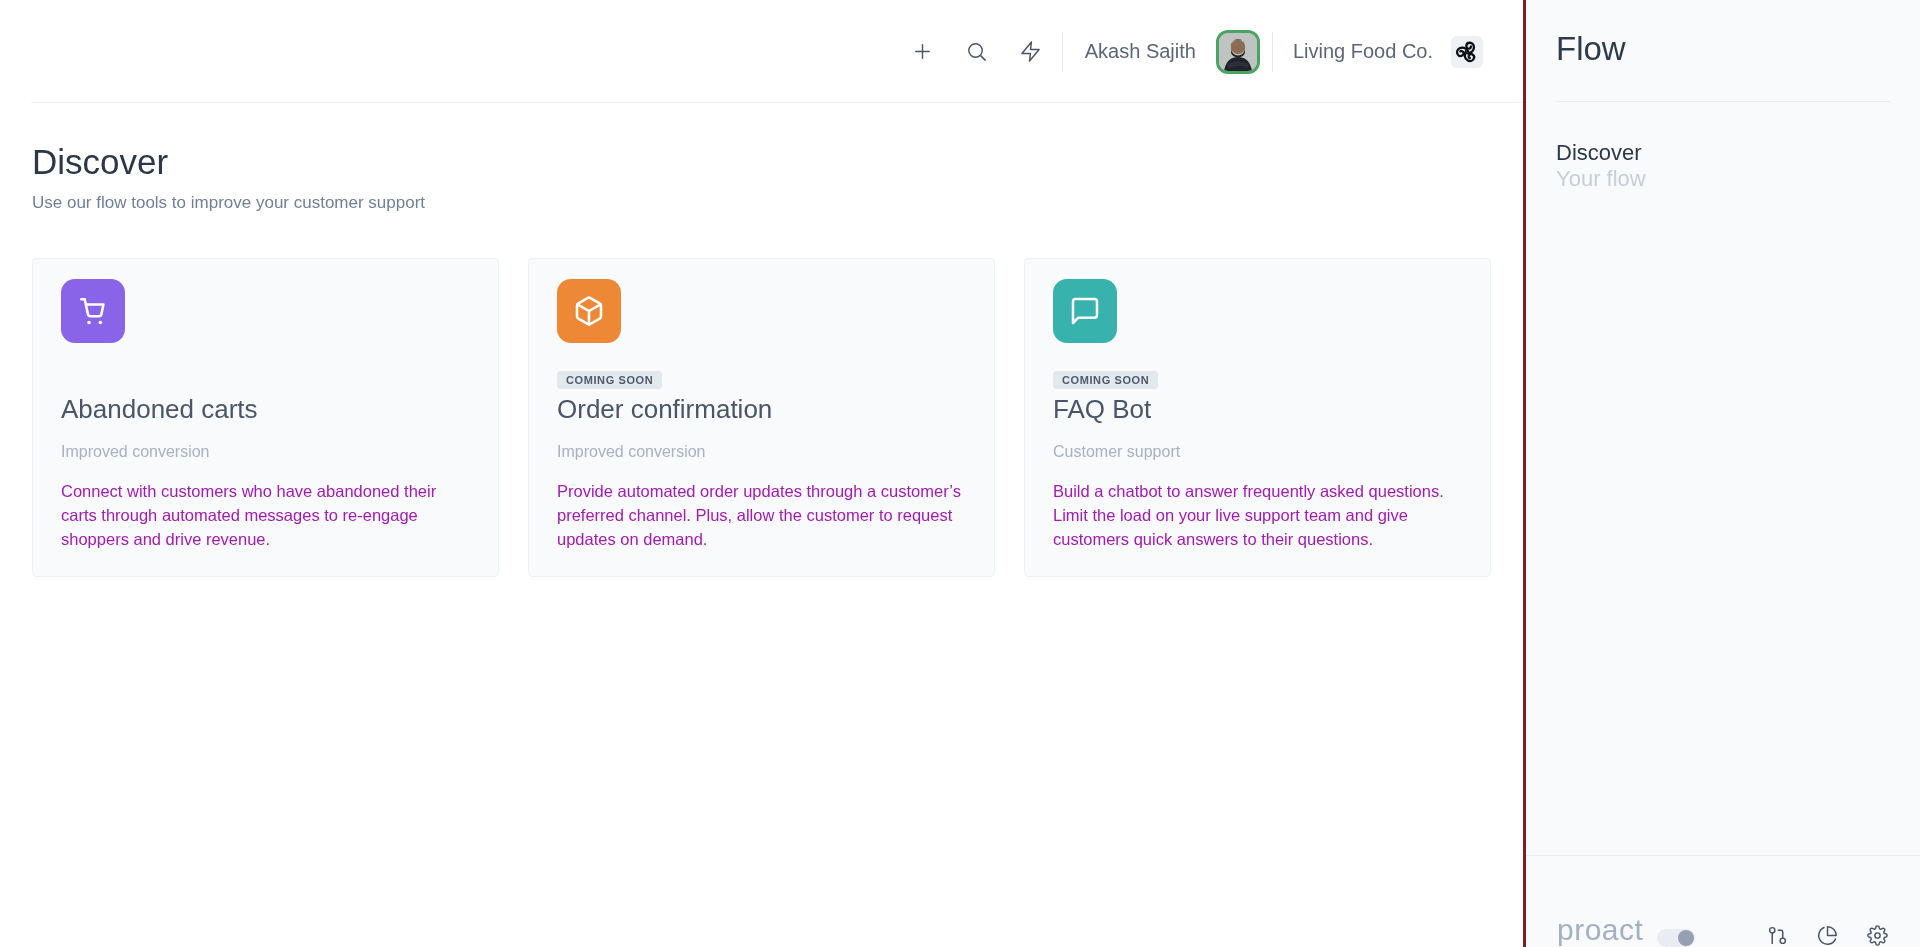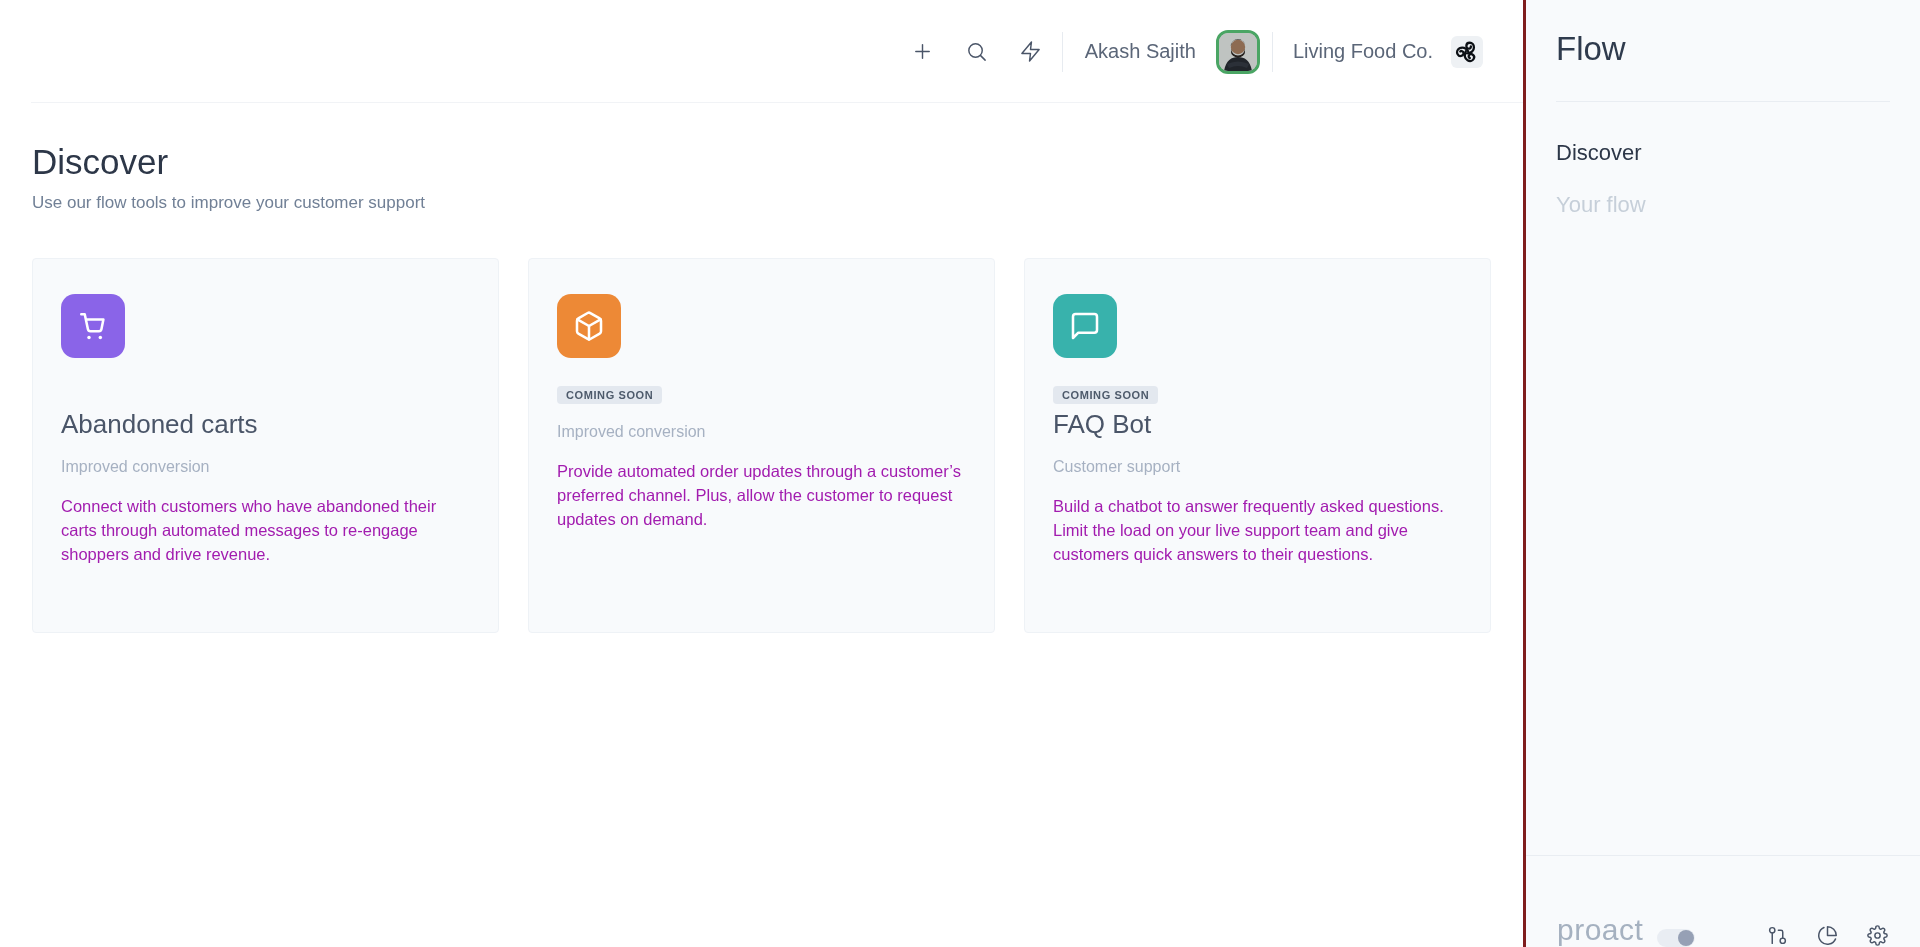--- a/index.html
+++ b/index.html
@@ -42,21 +42,21 @@
   }
   .logo-box svg { width:24px; height:24px; }
 
   .content { padding:37px 32px 0 32px; }
   .page-title { font-size:35px; line-height:1.25; font-weight:500; color:#2d3748; }
   .page-subtitle { margin-top:9px; font-size:17px; color:#718096; }
 
   .cards { display:grid; grid-template-columns:repeat(3,1fr); gap:29px; margin-top:45px; }
   .card {
     background:#f8fafc; border:1px solid #eef2f6; border-radius:4px;
-    height:375px; padding:35px 28px; cursor:pointer;
+    height:319px; padding:20px 28px; cursor:pointer;
   }
   .card-icon {
     width:64px; height:64px; border-radius:14px; color:#fff;
     display:flex; align-items:center; justify-content:center;
   }
   .card-icon svg { width:32px; height:32px; }
   .badge-row { margin-top:27px; height:20px; display:flex; align-items:center; }
   .badge {
     font-size:11px; font-weight:700; letter-spacing:.6px; line-height:1;
     color:#4d5a6b; background:#e3e8ef; border-radius:4px; padding:4px 9px 3px;
@@ -69,21 +69,21 @@
 
   
   .sidebar {
     position:absolute; top:0; right:0; width:397px; height:100%;
     background:#f8fafc; border-left:3px solid #7f1d1d;
   }
   .sidebar-title { padding:30px 30px 0 30px; font-size:33px; font-weight:500; color:#2f3b4d; }
   .sidebar-divider { height:1px; background:#e9edf2; margin:33px 30px 0 30px; }
   .sidebar-nav { margin:38px 30px 0 30px; }
   .nav-item { font-size:22px; color:#2d3748; cursor:pointer; }
-  .nav-item + .nav-item { margin-top:26px; }
+  .nav-item + .nav-item { }
   .nav-item.inactive { color:#c6cfd9; }
 
   .sidebar-footer {
     position:absolute; left:0; right:0; bottom:0; height:92px;
     border-top:1px solid #e9edf2;
     display:flex; align-items:flex-end; padding:0 31px;
   }
   .brand { font-size:30px; color:#a5b1c0; letter-spacing:.5px; cursor:default; }
   .toggle {
     position:relative; width:38px; height:18px; border-radius:9px;
@@ -183,20 +183,21 @@
         <div class="card-icon" style="background: rgb(237, 137, 54);">
           <svg viewBox="0 0 24 24" fill="none" stroke="currentColor" stroke-width="1.9" stroke-linecap="round" stroke-linejoin="round">
             <path d="M21 16V8a2 2 0 0 0-1-1.73l-7-4a2 2 0 0 0-2 0l-7 4A2 2 0 0 0 3 8v8a2 2 0 0 0 1 1.73l7 4a2 2 0 0 0 2 0l7-4A2 2 0 0 0 21 16z"></path>
             <polyline points="3.27 6.96 12 12.01 20.73 6.96"></polyline>
             <line x1="12" y1="22.08" x2="12" y2="12"></line>
           </svg>
         </div>
         <div class="badge-row">
           <span class="badge">COMING SOON</span>
         </div>
+        <h2 class="card-title">Order confirmation</h2>
         <div class="card-cat">Improved conversion</div>
         <p class="card-desc">Provide automated order updates through a customer’s preferred channel. Plus, allow the customer to request updates on demand.</p>
       </article>
 
       <article class="card">
         <div class="card-icon" style="background: rgb(56, 178, 172);">
           <svg viewBox="0 0 24 24" fill="none" stroke="currentColor" stroke-width="1.9" stroke-linecap="round" stroke-linejoin="round">
             <path d="M21 15a2 2 0 0 1-2 2H7l-4 4V5a2 2 0 0 1 2-2h14a2 2 0 0 1 2 2z"></path>
           </svg>
         </div>

